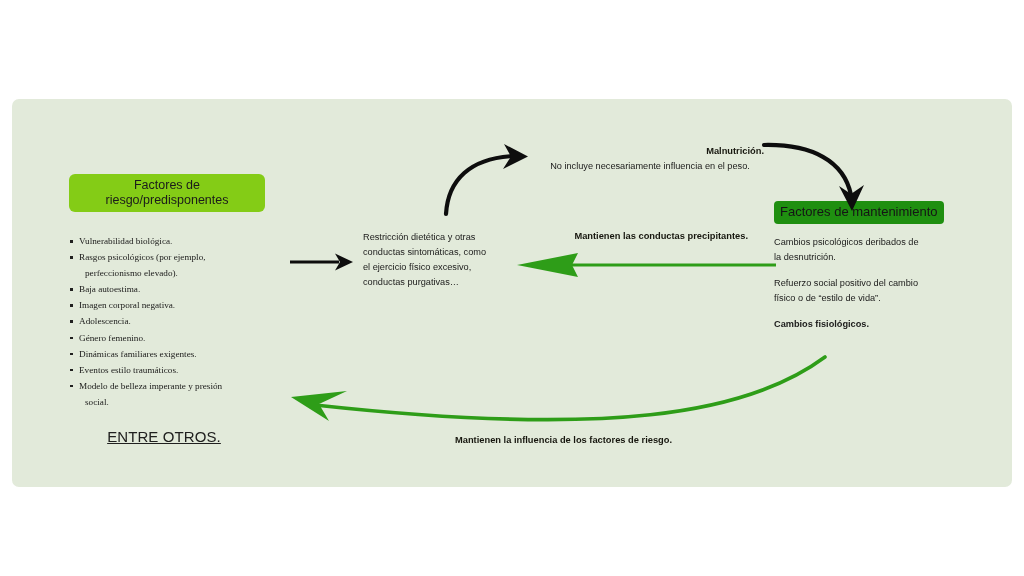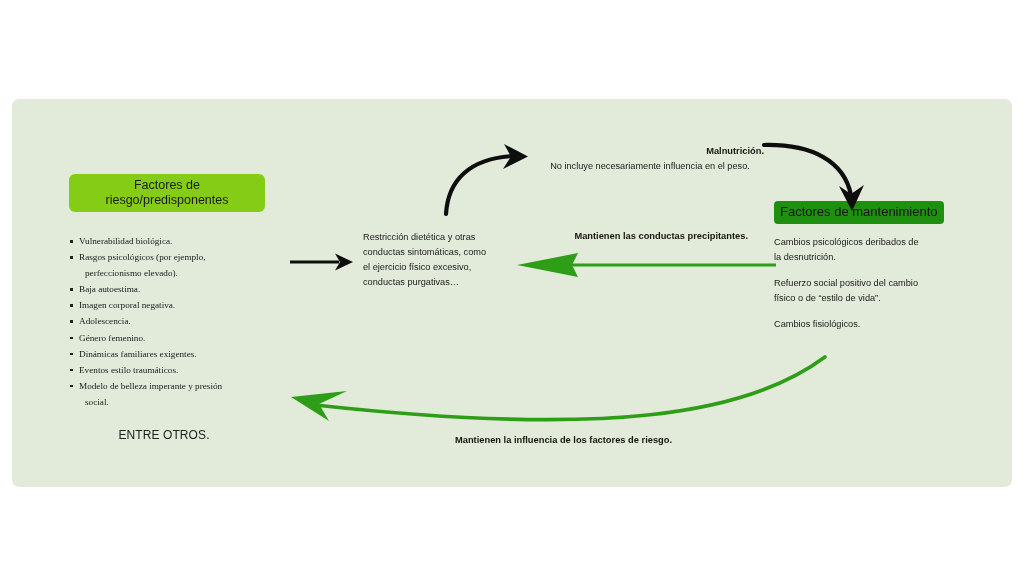--- a/index.html
+++ b/index.html
@@ -81,26 +81,27 @@
     top: 6px;
     width: 2.6px;
     height: 2.6px;
     background: #20201f;
   }
   .bullets li.nobullet { padding-left: 16px; }
   .bullets li.nobullet::before { display: none; }
 
   .entre-otros {
     color: #20201f;
-    font-size: 12px;
+    font-size: 15px;
     letter-spacing: 0.1px;
+    text-decoration: underline;
   }
 
   .para { margin: 0 0 11px 0; }
-  .para:last-child { margin-bottom: 0; }
+  .para:last-child { margin-bottom: 0; font-weight: bold; }
 
   .label-bold {
     color: #17170f;
     font-size: 9.3px;
     font-weight: bold;
     line-height: 1.6;
     text-align: right;
   }
   .label-norm {
     color: #20201f;

